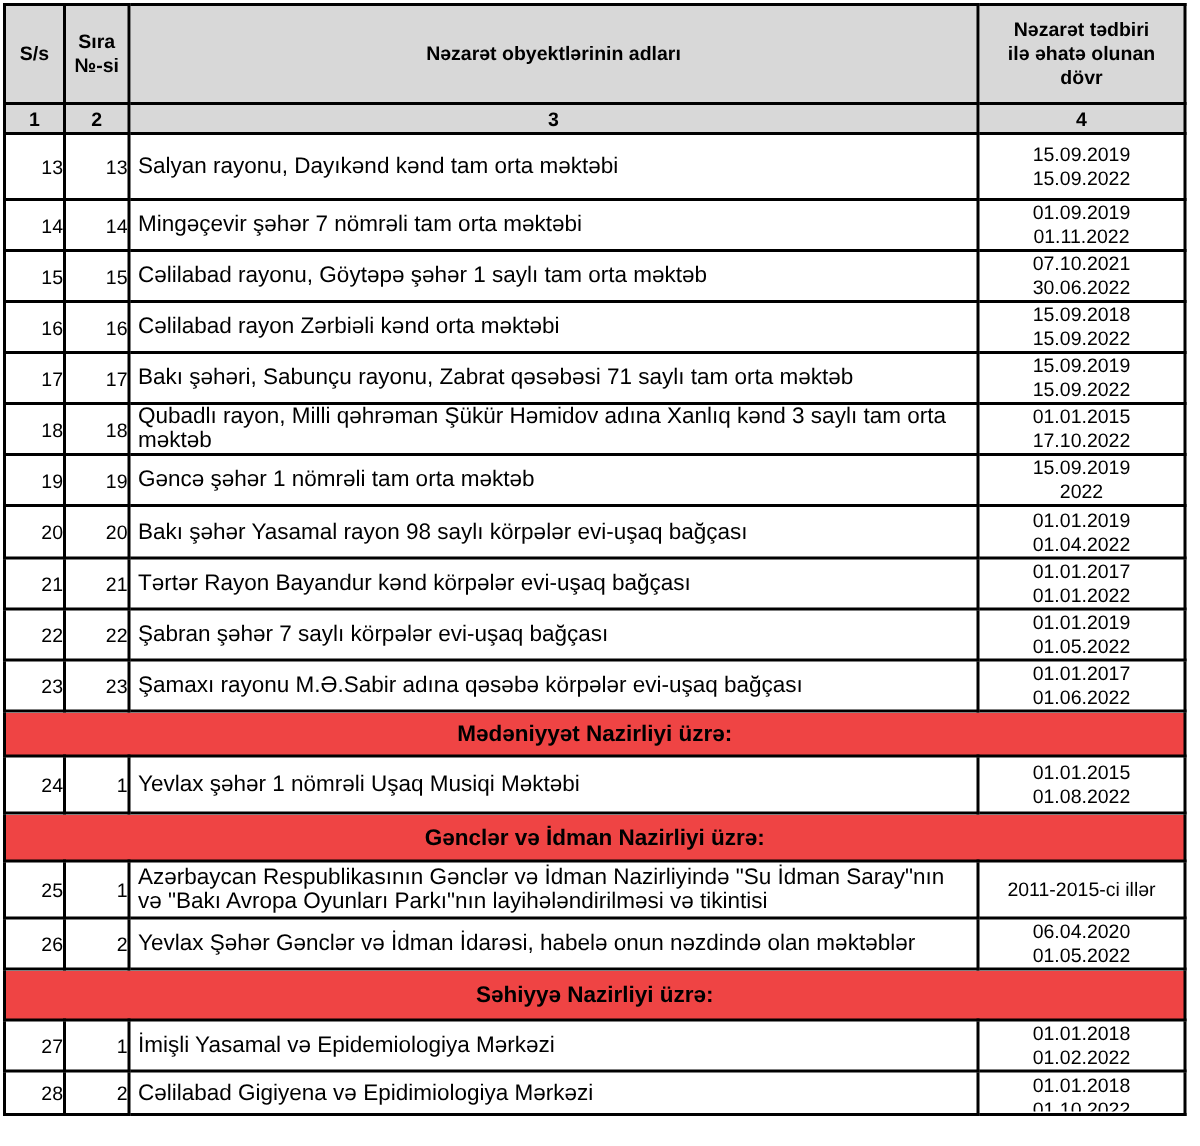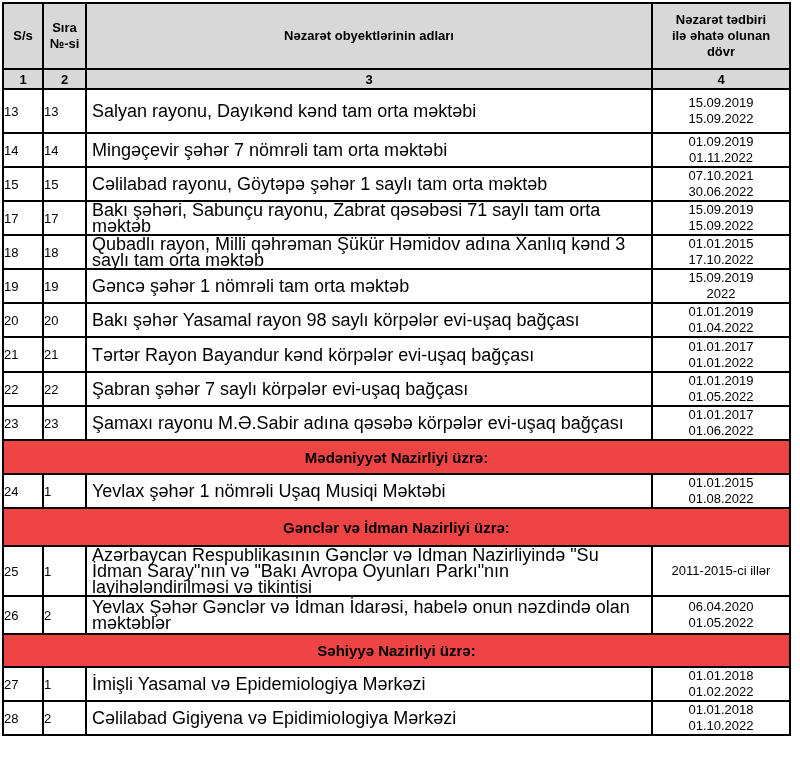--- a/index.html
+++ b/index.html
@@ -41,26 +41,26 @@
   tr.num-row th {
     background: #d8d8d8;
     font-size: 13px;
     font-weight: bold;
     text-align: center;
   }
   
   #table-body tr { height: 34px; }
   #table-body td.c1,
   #table-body td.c2 {
-    text-align: left;
+    text-align: right;
     font-size: 13px;
   }
   #table-body td.c3 {
     text-align: left;
-    font-size: 18px;
+    font-size: 15px;
     padding: 0 5px;
     line-height: 16px;
   }
   #table-body td.c4 {
     text-align: center;
     font-size: 13px;
     line-height: 16px;
   }
   
   #table-body tr.section-row td {
@@ -149,20 +149,34 @@
           </td>
           <td class="c3">
             <div class="cell-text">Cəlilabad rayonu, Göytəpə şəhər 1 saylı tam orta məktəb</div>
           </td>
           <td class="c4">
             <div class="period">07.10.2021<br>30.06.2022</div>
           </td>
         </tr>
         <tr class="data-row">
           <td class="c1">
+            <div class="cell-text">16</div>
+          </td>
+          <td class="c2">
+            <div class="cell-text">16</div>
+          </td>
+          <td class="c3">
+            <div class="cell-text">Cəlilabad rayon Zərbiəli kənd orta məktəbi</div>
+          </td>
+          <td class="c4">
+            <div class="period">15.09.2018<br>15.09.2022</div>
+          </td>
+        </tr>
+        <tr class="data-row">
+          <td class="c1">
             <div class="cell-text">17</div>
           </td>
           <td class="c2">
             <div class="cell-text">17</div>
           </td>
           <td class="c3">
             <div class="cell-text">Bakı şəhəri, Sabunçu rayonu, Zabrat qəsəbəsi 71 saylı tam orta məktəb</div>
           </td>
           <td class="c4">
             <div class="period">15.09.2019<br>15.09.2022</div>

